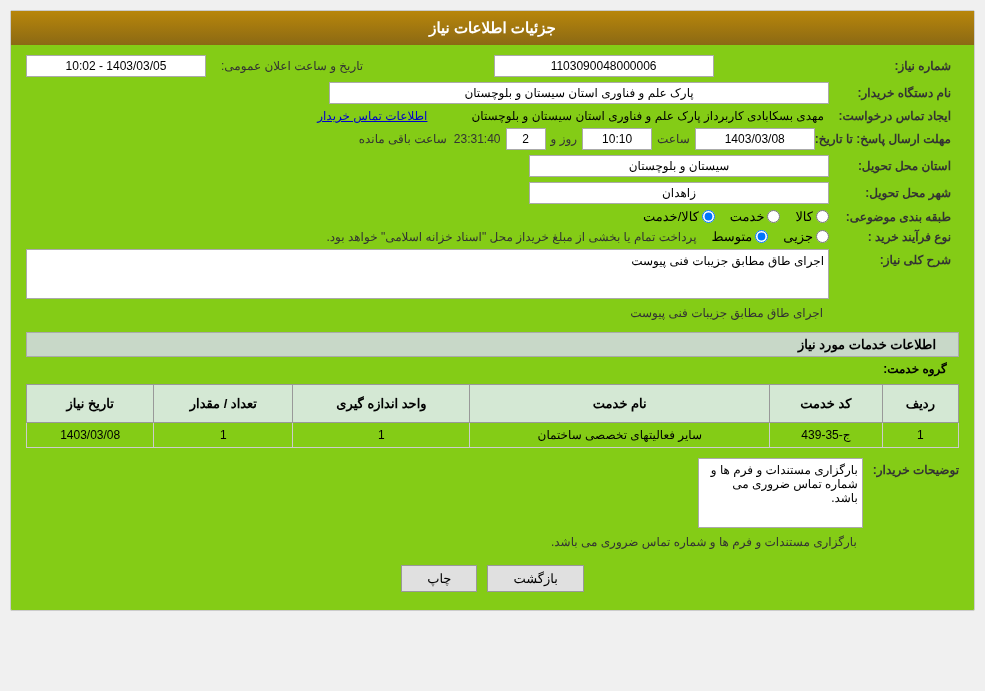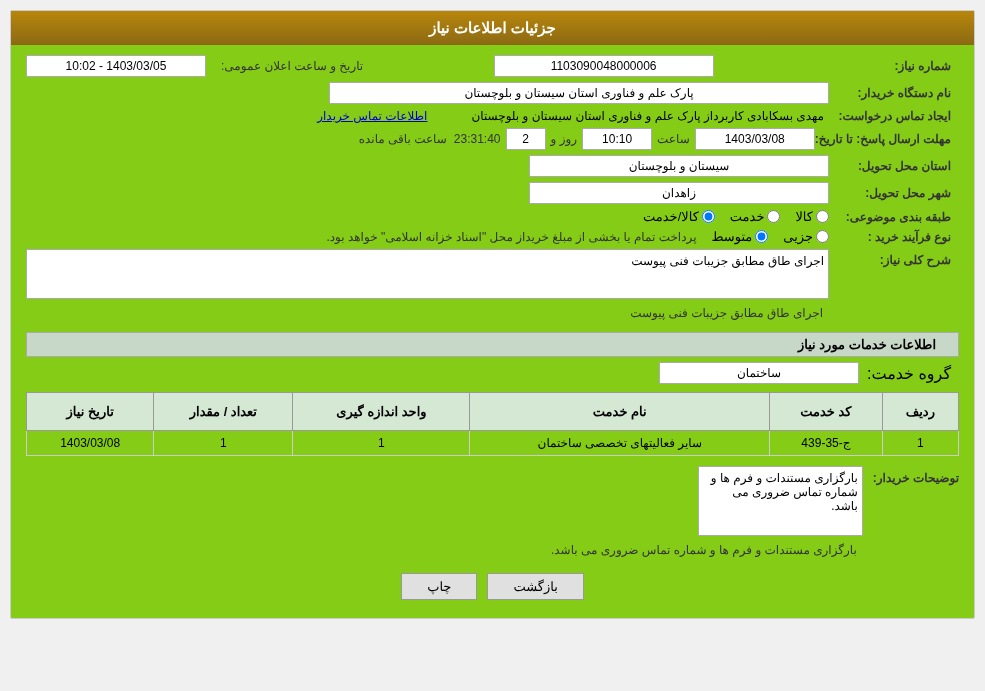--- a/index.html
+++ b/index.html
@@ -157,24 +157,24 @@
     .info-row-value {
       flex: 1;
       text-align: center;
     }
     .group-row {
       display: flex;
       align-items: center;
       margin-bottom: 4px;
     }
     .group-label {
-      font-weight: normal;
-      font-size: 16px;
+      font-weight: bold;
+      font-size: 12px;
       min-width: 80px;
-      text-align: right;
+      text-align: center;
       padding-right: 8px;
     }
     .group-value {
       margin-right: 8px;
     }
     .section-header-row {
       background: #c8d8c8;
       border: 1px solid #aaa;
       padding: 4px 22px;
       font-weight: bold;
@@ -274,21 +274,20 @@
         <div style="flex:1;">
           <textarea class="textarea-box" readonly="" style="width: 100%; height: 50px;" value="اجرای طاق مطابق جزیبات فنی پیوست">اجرای طاق مطابق جزیبات فنی پیوست</textarea>
           <div style="padding:4px 6px;font-size:12px;color:#333;text-align:right;">اجرای طاق مطابق جزیبات فنی پیوست</div>
         </div>
       </div>
 
       <div class="section-header-row">اطلاعات خدمات مورد نیاز</div>
 
       <div class="group-row" style="margin-bottom:5px;">
         <span class="group-label">گروه خدمت:</span>
-        <span class="input-box group-value" style="min-width:200px;display:inline-block;text-align:center;">ساختمان</span>
       </div>
 
       <table class="services-table">
         <thead>
           <tr>
             <th>ردیف</th>
             <th>کد خدمت</th>
             <th>نام خدمت</th>
             <th>واحد اندازه گیری</th>
             <th>تعداد / مقدار</th>

